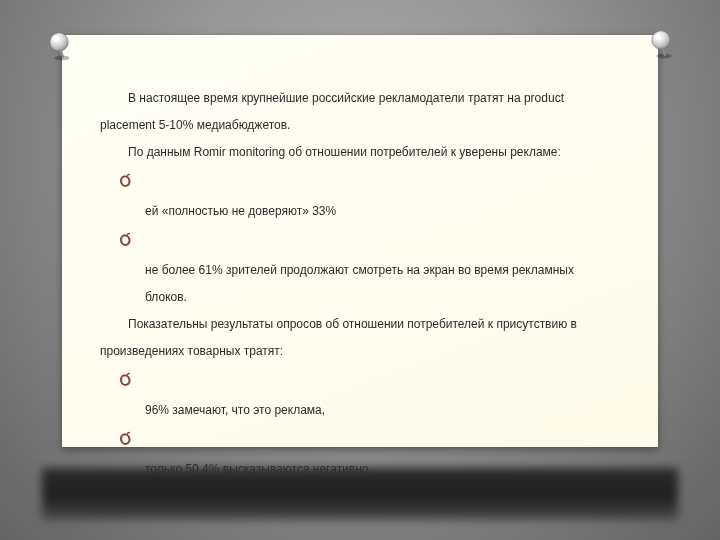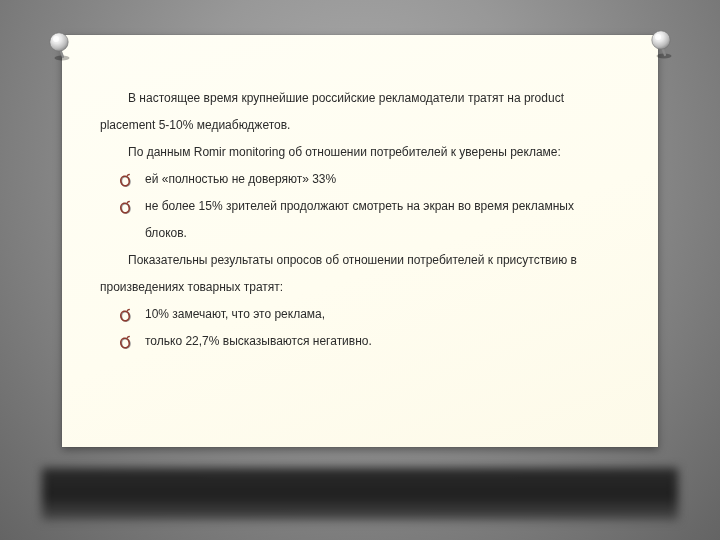--- a/index.html
+++ b/index.html
@@ -60,20 +60,21 @@
     width: 14px;
     height: 27px;
     margin-left: 18px;
     margin-right: 13px;
     display: inline-flex;
     align-items: center;
     justify-content: center;
   }
   .bullet-text {
     flex: 1;
+    margin-top: 32px;
   }
   .pin {
     position: absolute;
     z-index: 3;
     width: 26px;
     height: 32px;
   }
   .pin-left  { left: 47px; top: 31px; }
   .pin-right { left: 649px; top: 29px; }
 </style>
@@ -109,50 +110,50 @@
       <div class="bullet-row">
         <span class="bullet-icon">
           <svg width="14" height="14" viewBox="0 0 14 14">
             <g transform="rotate(-14 7 8)">
               <ellipse cx="7.6" cy="8.6" rx="4.2" ry="4.8" fill="none" stroke="#9a9a9a" stroke-width="1.6"></ellipse>
               <ellipse cx="7" cy="8" rx="4.2" ry="4.8" fill="none" stroke="#8e3b2f" stroke-width="1.6"></ellipse>
               <path d="M10.2 3.6 q1.6 -1.4 3 -0.6" fill="none" stroke="#8e3b2f" stroke-width="1.4"></path>
             </g>
           </svg>
         </span>
-        <span class="bullet-text">не более 15% зрителей продолжают смотреть на экран во время рекламных блоков.</span>
+        <span class="bullet-text">не более 61% зрителей продолжают смотреть на экран во время рекламных блоков.</span>
       </div>
 
       <p class="para">Показательны результаты опросов об отношении потребителей к присутствию в произведениях товарных тратят:</p>
 
 
       <div class="bullet-row">
         <span class="bullet-icon">
           <svg width="14" height="14" viewBox="0 0 14 14">
             <g transform="rotate(-14 7 8)">
               <ellipse cx="7.6" cy="8.6" rx="4.2" ry="4.8" fill="none" stroke="#9a9a9a" stroke-width="1.6"></ellipse>
               <ellipse cx="7" cy="8" rx="4.2" ry="4.8" fill="none" stroke="#8e3b2f" stroke-width="1.6"></ellipse>
               <path d="M10.2 3.6 q1.6 -1.4 3 -0.6" fill="none" stroke="#8e3b2f" stroke-width="1.4"></path>
             </g>
           </svg>
         </span>
-        <span class="bullet-text">10% замечают, что это реклама,</span>
+        <span class="bullet-text">96% замечают, что это реклама,</span>
       </div>
 
       <div class="bullet-row">
         <span class="bullet-icon">
           <svg width="14" height="14" viewBox="0 0 14 14">
             <g transform="rotate(-14 7 8)">
               <ellipse cx="7.6" cy="8.6" rx="4.2" ry="4.8" fill="none" stroke="#9a9a9a" stroke-width="1.6"></ellipse>
               <ellipse cx="7" cy="8" rx="4.2" ry="4.8" fill="none" stroke="#8e3b2f" stroke-width="1.6"></ellipse>
               <path d="M10.2 3.6 q1.6 -1.4 3 -0.6" fill="none" stroke="#8e3b2f" stroke-width="1.4"></path>
             </g>
           </svg>
         </span>
-        <span class="bullet-text">только 22,7% высказываются негативно.</span>
+        <span class="bullet-text">только 50,4% высказываются негативно.</span>
       </div>
 
     </div>
   </div>
 
   <div class="pin pin-left">
     <svg width="26" height="32" viewBox="0 0 26 32">
       <defs>
         <radialGradient id="pinHeadL" cx="38%" cy="32%" r="75%">
           <stop offset="0%" stop-color="#ffffff"></stop>

